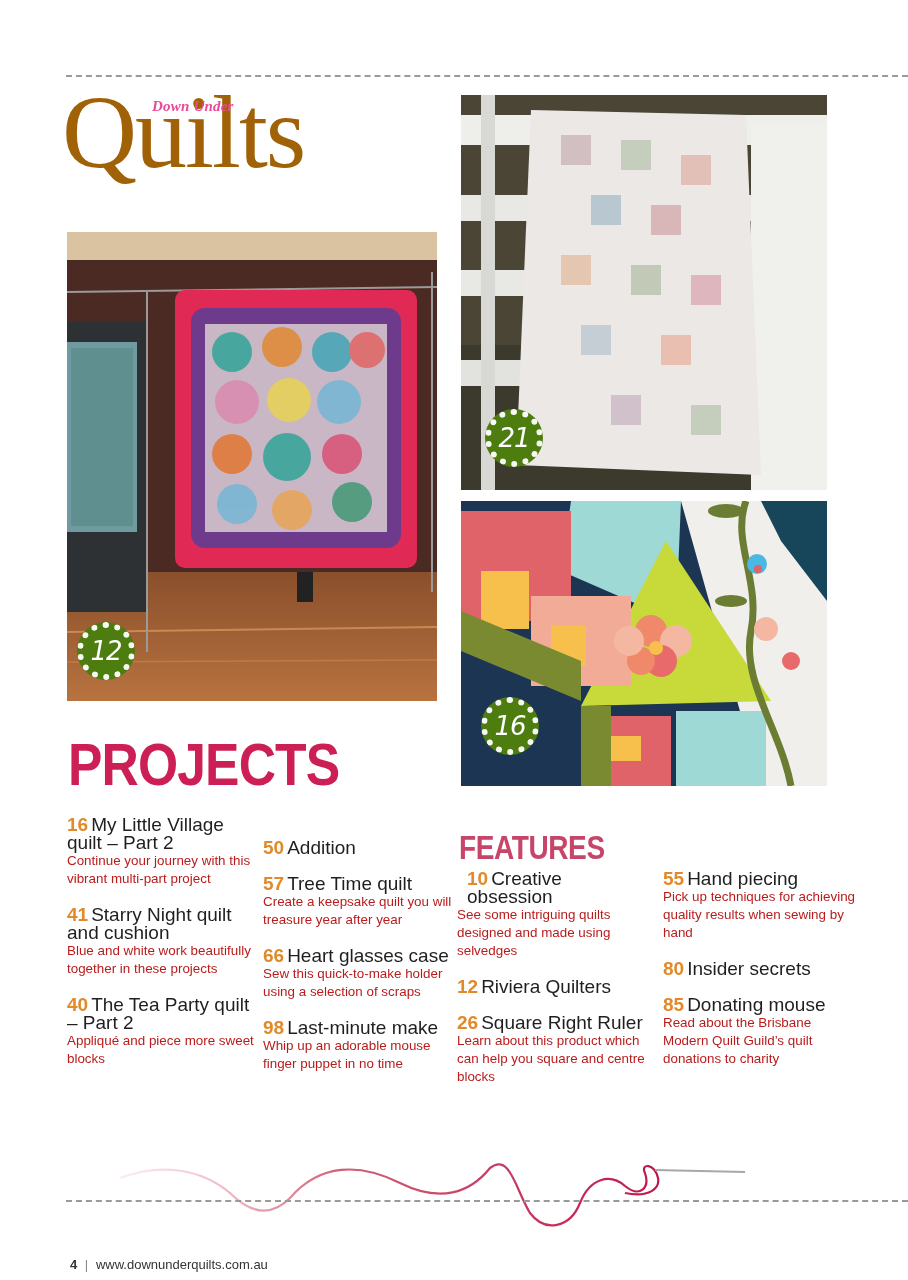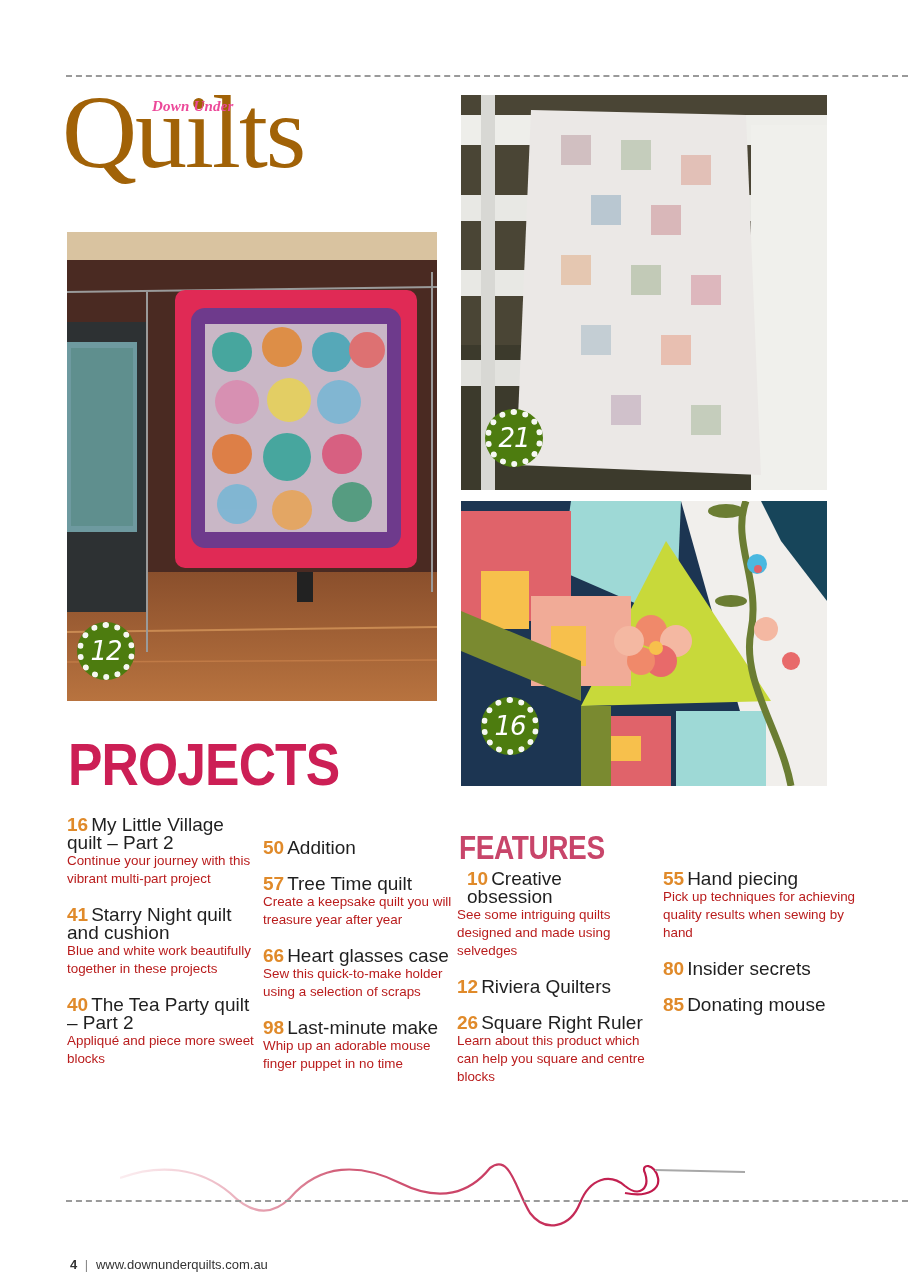--- a/index.html
+++ b/index.html
@@ -232,20 +232,21 @@
 <div class="col col-4">
   <div class="entry">
     <div class="title"><span class="num">55</span><span>Hand piecing</span></div>
     <div class="desc">Pick up techniques for achieving quality results when sewing by hand</div>
   </div>
   <div class="entry">
     <div class="title"><span class="num">80</span><span>Insider secrets</span></div>
   </div>
   <div class="entry">
     <div class="title"><span class="num">85</span><span>Donating mouse</span></div>
+    <div class="desc">Read about the Brisbane Modern Quilt Guild’s quilt donations to charity</div>
   </div>
 </div>
 
 <svg class="thread" viewBox="0 0 640 70">
   <defs>
     <linearGradient id="thr" x1="0" y1="0" x2="1" y2="0">
       <stop offset="0" stop-color="#f2c3cc" stop-opacity="0.3"></stop>
       <stop offset="0.4" stop-color="#d2607a"></stop>
       <stop offset="1" stop-color="#c0174a"></stop>
     </linearGradient>

